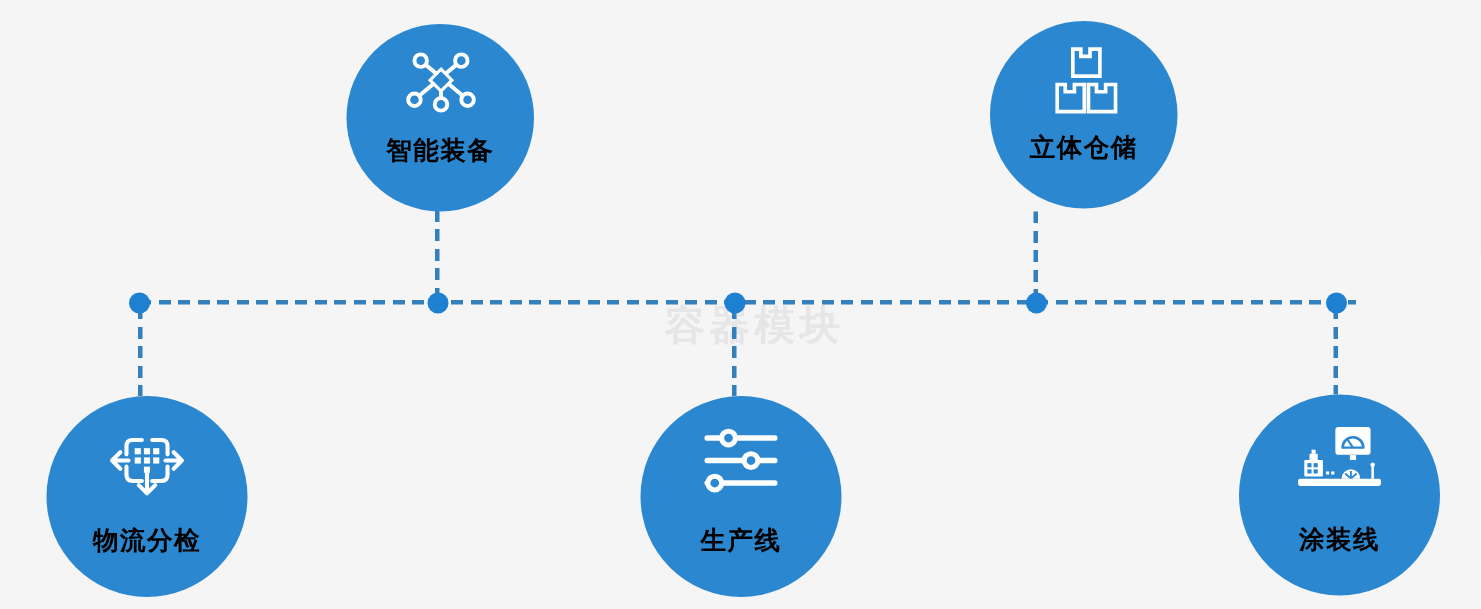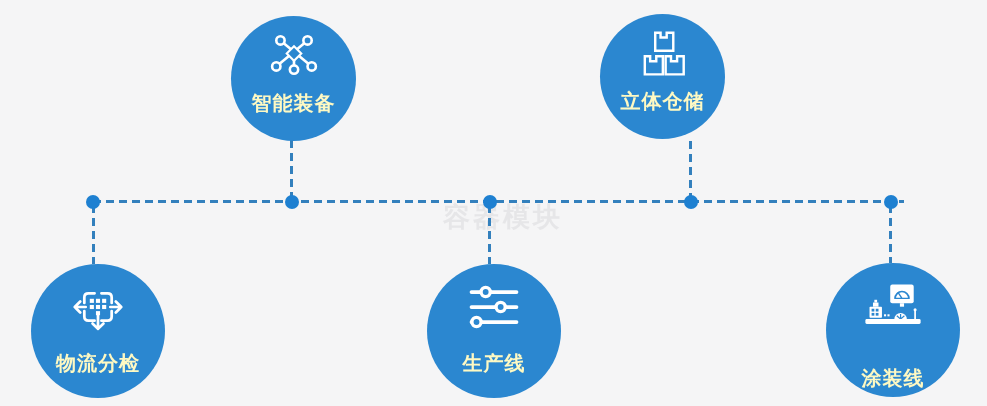--- a/index.html
+++ b/index.html
@@ -40,35 +40,35 @@
 
   
   .node {
     position:absolute; border-radius:50%;
     background:var(--circle-blue,#2b87d0);
     display:flex; flex-direction:column; align-items:center;
     z-index:3; text-align:center;
   }
   .node .icon { display:flex; align-items:center; justify-content:center; }
   .node .label {
-    color:#fef9c3; font-weight:bold; font-size:20px; letter-spacing:1px;
-    line-height:22px; white-space:nowrap;
+    color:#000000; font-weight:bold; font-size:17px; letter-spacing:1px;
+    line-height:22px; white-space:nowrap;font-family:Liberation Mono, monospace;
   }
   .n-top { width:125px; height:125px; padding-top:16px; }
   .n-top .icon  { height:46px; }
   .n-top .label { margin-top:14px; }
   .n-bot { width:134px; height:134px; padding-top:18px; }
   .n-bot .icon  { height:50px; }
   .n-bot .label { margin-top:20px; }
 
   .node-smart     { left:231px; top:16px;  }
-  .node-warehouse { left:600px; top:14px;  }
+  .node-warehouse { left:660px; top:14px;  }
   .node-sorting   { left:31px;  top:264px; }
   .node-prod      { left:427px; top:264px; }
-  .node-paint     { left:826px; top:263px;gap:16px; }
+  .node-paint     { left:826px; top:263px; }
 
   
   .ic-stroke { stroke:#ffffff; fill:none; }
   .ic-fill   { fill:#ffffff; }
   .ic-node   { fill:var(--circle-blue,#2b87d0); stroke:#ffffff; }
   .ic-bluefill   { fill:var(--circle-blue,#2b87d0); }
   .ic-bluestroke { stroke:var(--circle-blue,#2b87d0); fill:none; }
 </style>
 </head>
 <body>

